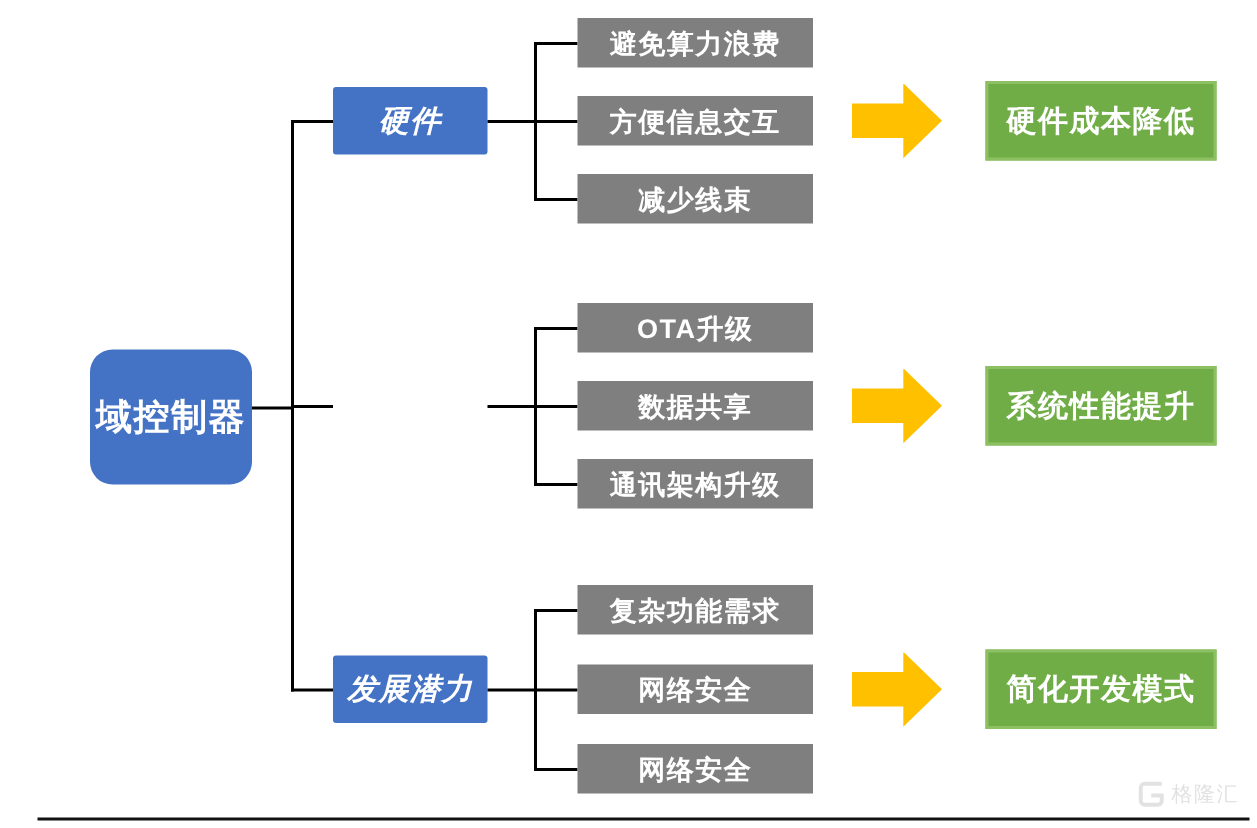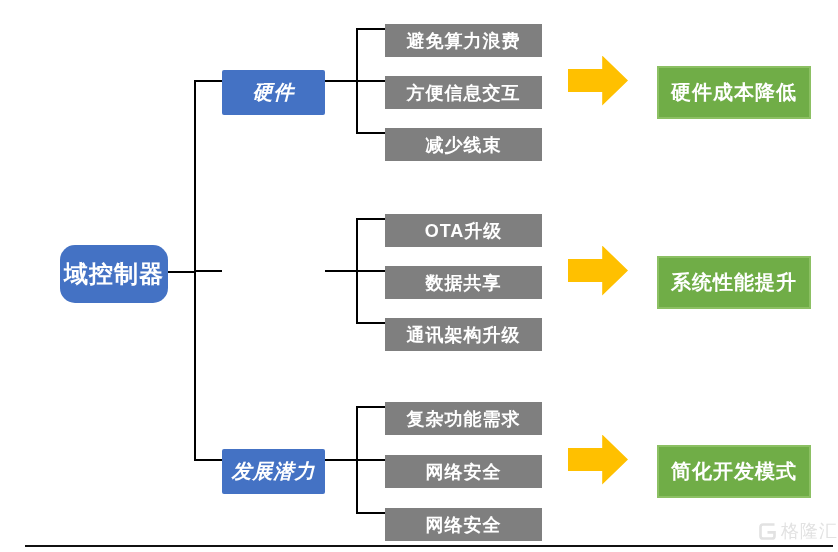--- a/index.html
+++ b/index.html
@@ -4,24 +4,23 @@
 <style>
   html,body{margin:0;padding:0;background:#ffffff;}
   .canvas{
     position:relative;width:838px;height:552px;background:#ffffff;overflow:hidden;
     font-family:"Liberation Sans","DejaVu Sans",sans-serif;
   }
   .node{
     position:absolute;display:flex;align-items:center;justify-content:center;
     color:#ffffff;font-weight:bold;box-sizing:border-box;text-align:center;
     white-space:nowrap;
-    margin-top:12px;
   }
   .root{
-    left:60px;top:233px;width:108px;height:58px;
+    left:60px;top:233px;width:108px;height:90px;
     background:#4472C4;border-radius:15px;font-size:24px;letter-spacing:1px;
   }
   .branch{
     left:222px;width:103px;height:45px;background:#4472C4;font-size:20px;
     border-radius:2px;letter-spacing:1px;font-style:italic;
   }
   .branch.b0{top:58px}.branch.b1{top:248px}.branch.b2{top:437px}
   .item{
     left:385px;width:157px;height:33px;background:#7F7F7F;font-size:18px;
     letter-spacing:1px;
@@ -38,21 +37,21 @@
   .h2{height:2px}.w2{width:2px}
   .arrow{
     position:absolute;left:568px;width:60px;height:50px;background:#FFC000;
     clip-path:polygon(0% 27%,57% 27%,57% 0%,100% 50%,57% 100%,57% 73%,0% 73%);
   }
   .arrow.a0{top:55.5px}.arrow.a1{top:245.5px}.arrow.a2{top:434.5px}
   .watermark{
     position:absolute;left:757px;top:519px;display:flex;align-items:center;
     gap:3px;color:#E2E2E2;
   }
-  .watermark .wm-text{font-size:18px;font-weight:normal;letter-spacing:1px;}
+  .watermark .wm-text{font-size:14px;font-weight:normal;letter-spacing:1px;}
   .bottom-rule{position:absolute;left:25px;top:545px;width:808px;height:2px;background:#111111;}
 </style>
 </head>
 <body>
 
 <div class="canvas">
 
   <div class="node root">域控制器</div>
 
   <div class="line h2" style="left:168px;top:270.5px;width:27px"></div>

